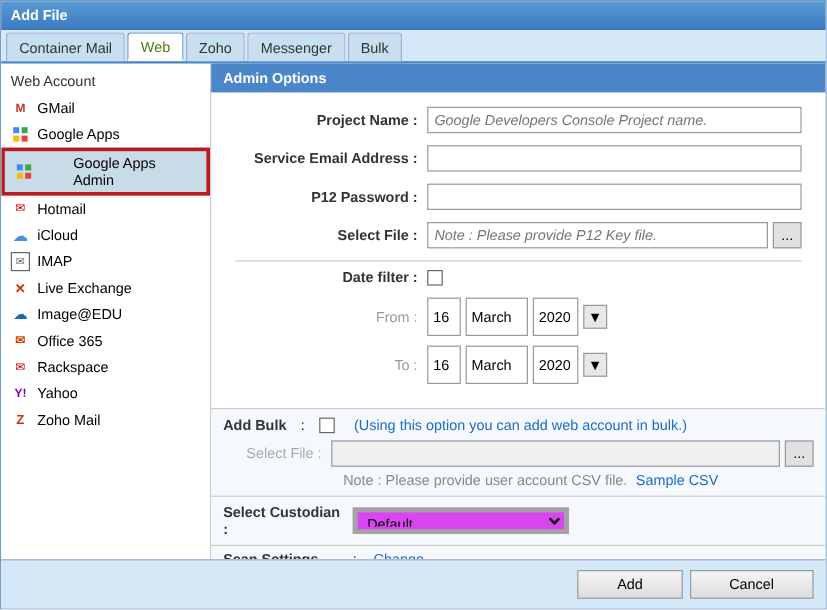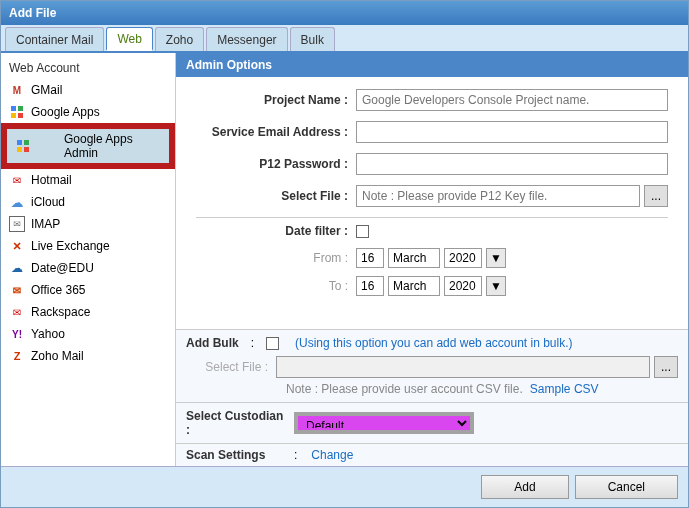--- a/index.html
+++ b/index.html
@@ -18,44 +18,44 @@
     .tab:not(.active) { background: #c8dff0; }
 
     .content-area { display: flex; flex: 1; overflow: hidden; }
 
     .left-panel { width: 175px; background: #fff; border-right: 1px solid #ccc; padding: 4px 0; overflow-y: auto; flex-shrink: 0; }
 
     .section-header { padding: 4px 8px; color: #333; font-weight: normal; }
 
     .list-item { display: flex; align-items: center; padding: 3px 8px; cursor: pointer; gap: 6px; }
 
-    .list-item.selected { background: #c8dce8; border: 6px solid #b91c1c; gap: 33px; }
+    .list-item.selected { background: #c8dce8; border: 3px solid #b91c1c; gap: 33px; }
 
     .list-item .icon { width: 16px; height: 16px; display: inline-flex; align-items: center; justify-content: center; font-size: 10px; flex-shrink: 0; }
 
     .right-panel { flex: 1; display: flex; flex-direction: column; padding: 0; }
 
     .admin-options-header { background: #4a86c8; color: white; padding: 5px 10px; font-size: 12px; font-weight: bold; }
 
     .admin-options-body { padding: 12px 20px; flex: 1; }
 
     .form-row { display: flex; align-items: center; margin-bottom: 10px; }
 
     .form-label { text-align: right; width: 160px; padding-right: 8px; color: #333; font-weight: bold; flex-shrink: 0; }
 
-    .form-input { flex: 1; border: 1px solid #999; padding: 3px 5px; background: #fff; height: 22px; }
+    .form-input { flex: 1; border: 1px solid #999; padding: 3px 5px; background: #fff; height: 22px; font-style: italic; }
 
     .form-input.placeholder-gray { color: #aaa; }
 
     .date-row { display: flex; align-items: center; margin-bottom: 8px; }
     .date-label { width: 160px; text-align: right; padding-right: 8px; color: #999; flex-shrink: 0; }
 
     .date-picker { display: flex; align-items: center; gap: 4px; }
 
-    .date-part { border: 1px solid #999; padding: 2px 4px; background: #fff; height: 20px; min-width: 28px; }
+    .date-part { border: 1px solid #999; padding: 2px 4px; background: #fff; height: 32px; min-width: 28px; }
 
     .date-btn { border: 1px solid #999; background: #e8e8e8; width: 20px; height: 20px; display: flex; align-items: center; justify-content: center; cursor: pointer; }
 
     .browse-btn { border: 1px solid #999; background: #e0e0e0; padding: 2px 6px; cursor: pointer; height: 22px; display: flex; align-items: center; margin-left: 4px; font-size: 11px; }
 
     .divider { border-top: 1px solid #ccc; margin: 6px 0; }
 
     .bottom-section { border-top: 1px solid #ccc; padding: 6px 10px; background: #f5f8fd; }
 
     .add-bulk-row { display: flex; align-items: center; gap: 8px; margin-bottom: 6px; }
@@ -172,21 +172,21 @@
         <span>IMAP</span>
       </div>
 
       <div class="list-item">
         <div class="icon" style="color:#cc3300; font-weight:bold; font-size:11px;">✕</div>
         <span>Live Exchange</span>
       </div>
 
       <div class="list-item">
         <div class="icon" style="color:#2266aa; font-size:12px;">☁</div>
-        <span>Date@EDU</span>
+        <span>Image@EDU</span>
       </div>
 
       <div class="list-item">
         <div class="icon" style="color:#d04000; font-weight:bold; font-size:10px;">✉</div>
         <span>Office 365</span>
       </div>
 
       <div class="list-item">
         <div class="icon" style="color:#cc0000; font-size:10px;">✉</div>
         <span>Rackspace</span>

